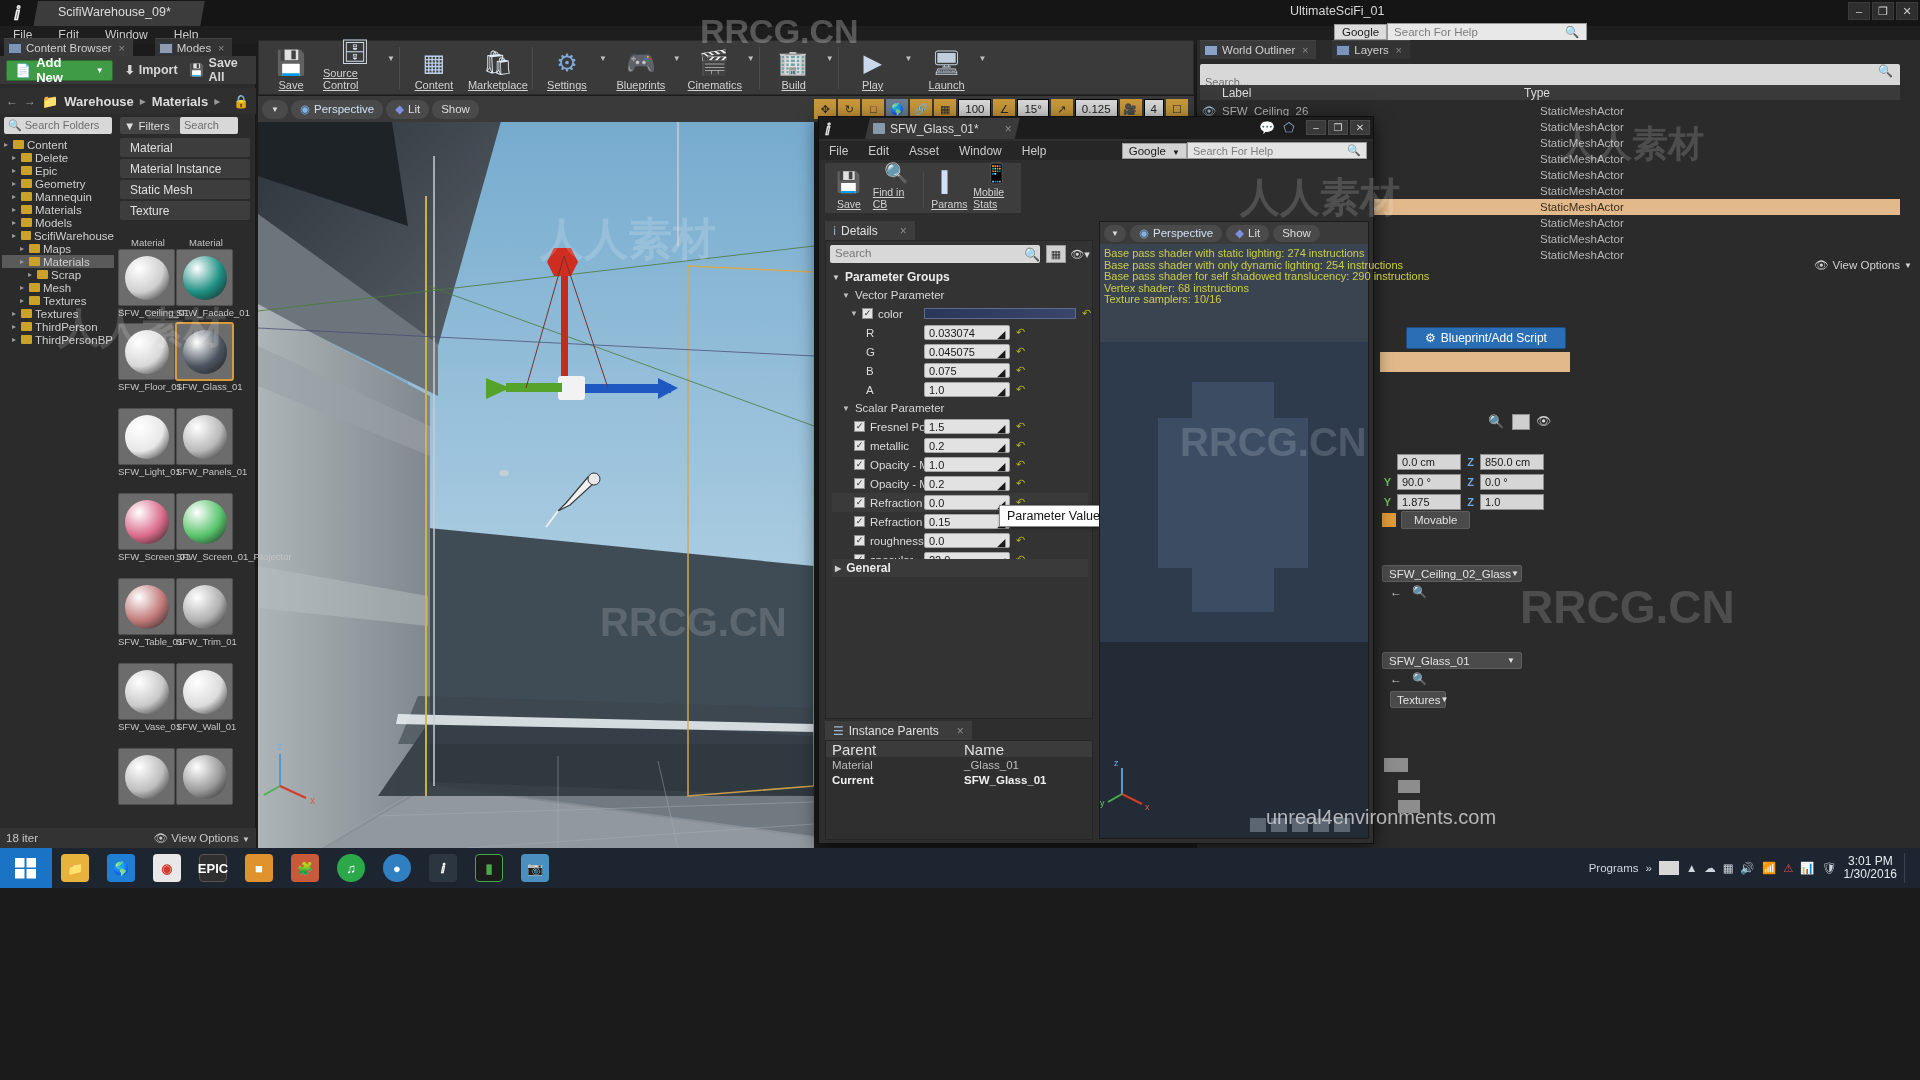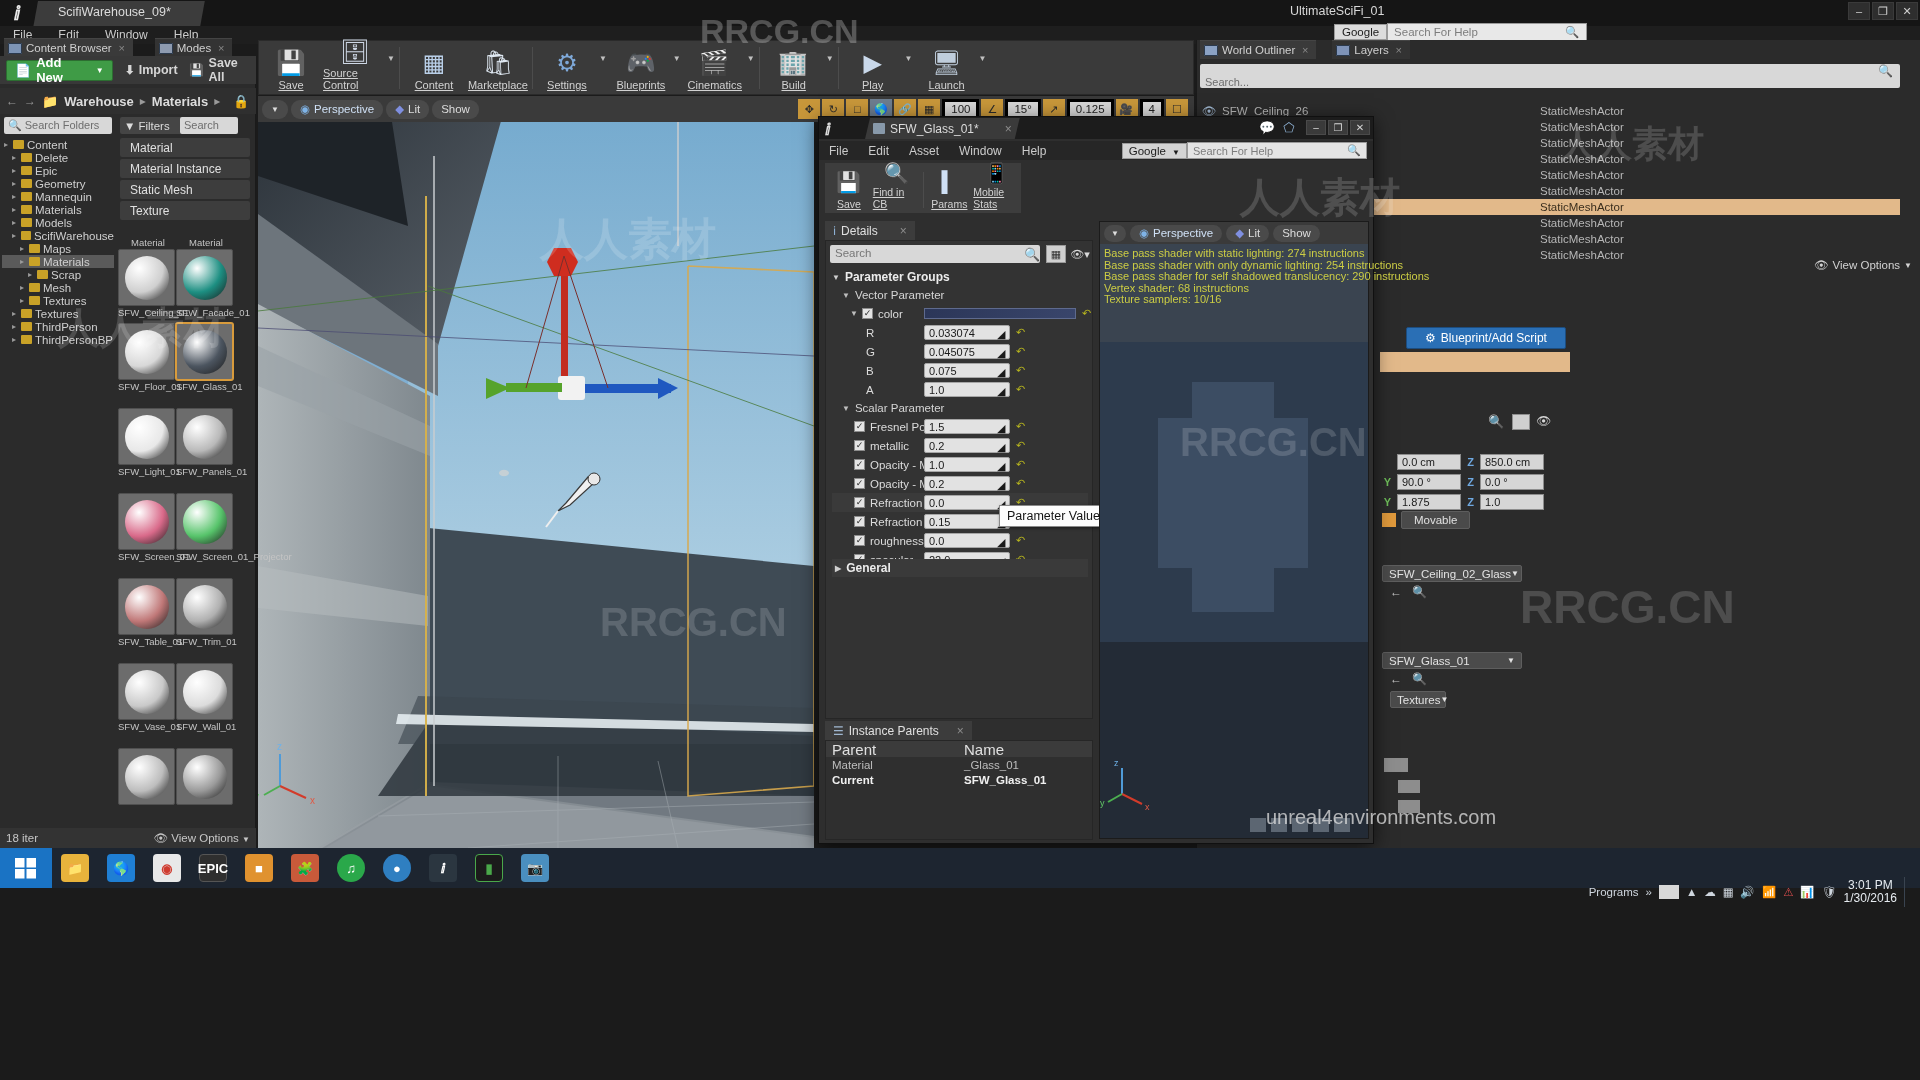--- a/index.html
+++ b/index.html
@@ -80,21 +80,21 @@
   .mtcar { font-size:8px; color:#c0c0c0; align-self:center; margin:0 2px 18px 0;}
 
   
   .viewport { position:absolute; left:258px; top:96px; width:556px; height:752px; overflow:hidden; background:#6f9ec4;}
   .vp-toolbar { position:absolute; left:258px; top:96px; width:936px; height:26px; background:#3a3a3a;
      display:flex; align-items:center; padding-left:4px; gap:3px;}
   .vchip { height:19px; background:#4a4a4a; border-radius:9px; display:flex; align-items:center;
      padding:0 9px; font-size:11.5px; color:#dcdcdc;}
   .vchip.blue { color:#cfe0f5; }
   .vbox { height:20px; background:#d6d6d6; color:#222; font-size:11.5px; display:flex; align-items:center;
-     padding:0 6px; border:3px solid #000000;}
+     padding:0 6px; border:1px solid #000000;}
   .vicon { width:22px; height:20px; background:#c8973a; display:flex; align-items:center; justify-content:center; font-size:11px; color:#2a2a2a;}
 
   
   .outliner { position:absolute; left:1196px; top:40px; width:724px; height:808px; background:#2b2b2b; border-left:1px solid #1a1a1a;}
   .ol-search { position:absolute; left:1200px; top:64px; width:700px; height:17px; background:#d8d8d8; color:#6e6e6e;
     font-size:11px; padding:12px 5px; border-radius:2px;}
   .ol-head { position:absolute; left:1200px; top:85px; width:700px; height:15px; background:#3a3a3a;
     display:flex; align-items:center; font-size:12px; color:#dcdcdc;}
   .ol-rows { position:absolute; left:1200px; top:103px; width:700px; }
   .olrow { height:16px; display:flex; align-items:center; font-size:11.5px; color:#b6b6b6; }
@@ -175,21 +175,21 @@
   .mprev-tb { position:absolute; left:0; top:0; width:100%; height:22px; background:#3a3a3a; display:flex; align-items:center; gap:4px; padding-left:4px;}
   .statline { font-size:11px; color:#cccd44; line-height:11.5px; white-space:nowrap; }
 
   
   .taskbar { position:absolute; left:0; top:848px; width:1920px; height:40px; background:#1d2530;
      display:flex; align-items:center;}
   .tb-start { width:52px; height:40px; background:#1a73c4; display:flex; align-items:center; justify-content:center;}
   .tbapp { width:46px; height:40px; display:flex; align-items:center; justify-content:center;}
   .tbapp .sq { width:28px; height:28px; border-radius:4px; display:flex; align-items:center; justify-content:center;
      font-size:13px; color:#fff; font-weight:bold;}
-  .tray { position:absolute; right:0; top:0; height:40px; display:flex; align-items:center; gap:7px; padding-right:10px; color:#cfd6de; font-size:11.5px;margin-top:24px;}
+  .tray { position:absolute; right:0; top:0; height:40px; display:flex; align-items:center; gap:7px; padding-right:10px; color:#cfd6de; font-size:11.5px;}
   .clock { text-align:center; line-height:13px; font-size:12px; color:#e6ebf0;}
 
   .wmark { position:absolute; color:rgba(255,255,255,.16); font-weight:bold; pointer-events:none; user-select:none;}
   .wmark2 { position:absolute; color:rgba(255,255,255,.26); font-weight:bold; pointer-events:none; user-select:none;}
 </style>
 </head>
 <body>
 
 <div id="root">
 
@@ -663,20 +663,24 @@
     <div class="tabchip" style="margin-left:14px;">
       <span class="ti" style="background:#7e93b8;"></span>
       <span>Layers</span>
       <span class="tx">×</span>
     </div>
   </div>
   <div class="ol-search">
     <span>Search...</span>
   </div>
   <div style="position:absolute;left:1878px;top:64px;color:#e0e0e0;font-size:12px;">🔍</div>
+  <div class="ol-head">
+    <span style="width:262px;padding-left:22px;">Label</span>
+    <span style="flex:1;padding-left:62px;">Type</span>
+  </div>
   <div class="ol-rows" id="olrows">
       <div class="olrow">
         <span style="width:18px;text-align:center;color:#9fb6cf;">👁</span>
         <span class="lbl" style="padding-left:4px;">SFW_Ceiling_26</span>
         <span class="typ">StaticMeshActor</span>
       </div>
       <div class="olrow">
         <span style="width:18px;text-align:center;color:#9fb6cf;">👁</span>
         <span class="lbl" style="padding-left:4px;"></span>
         <span class="typ">StaticMeshActor</span>

